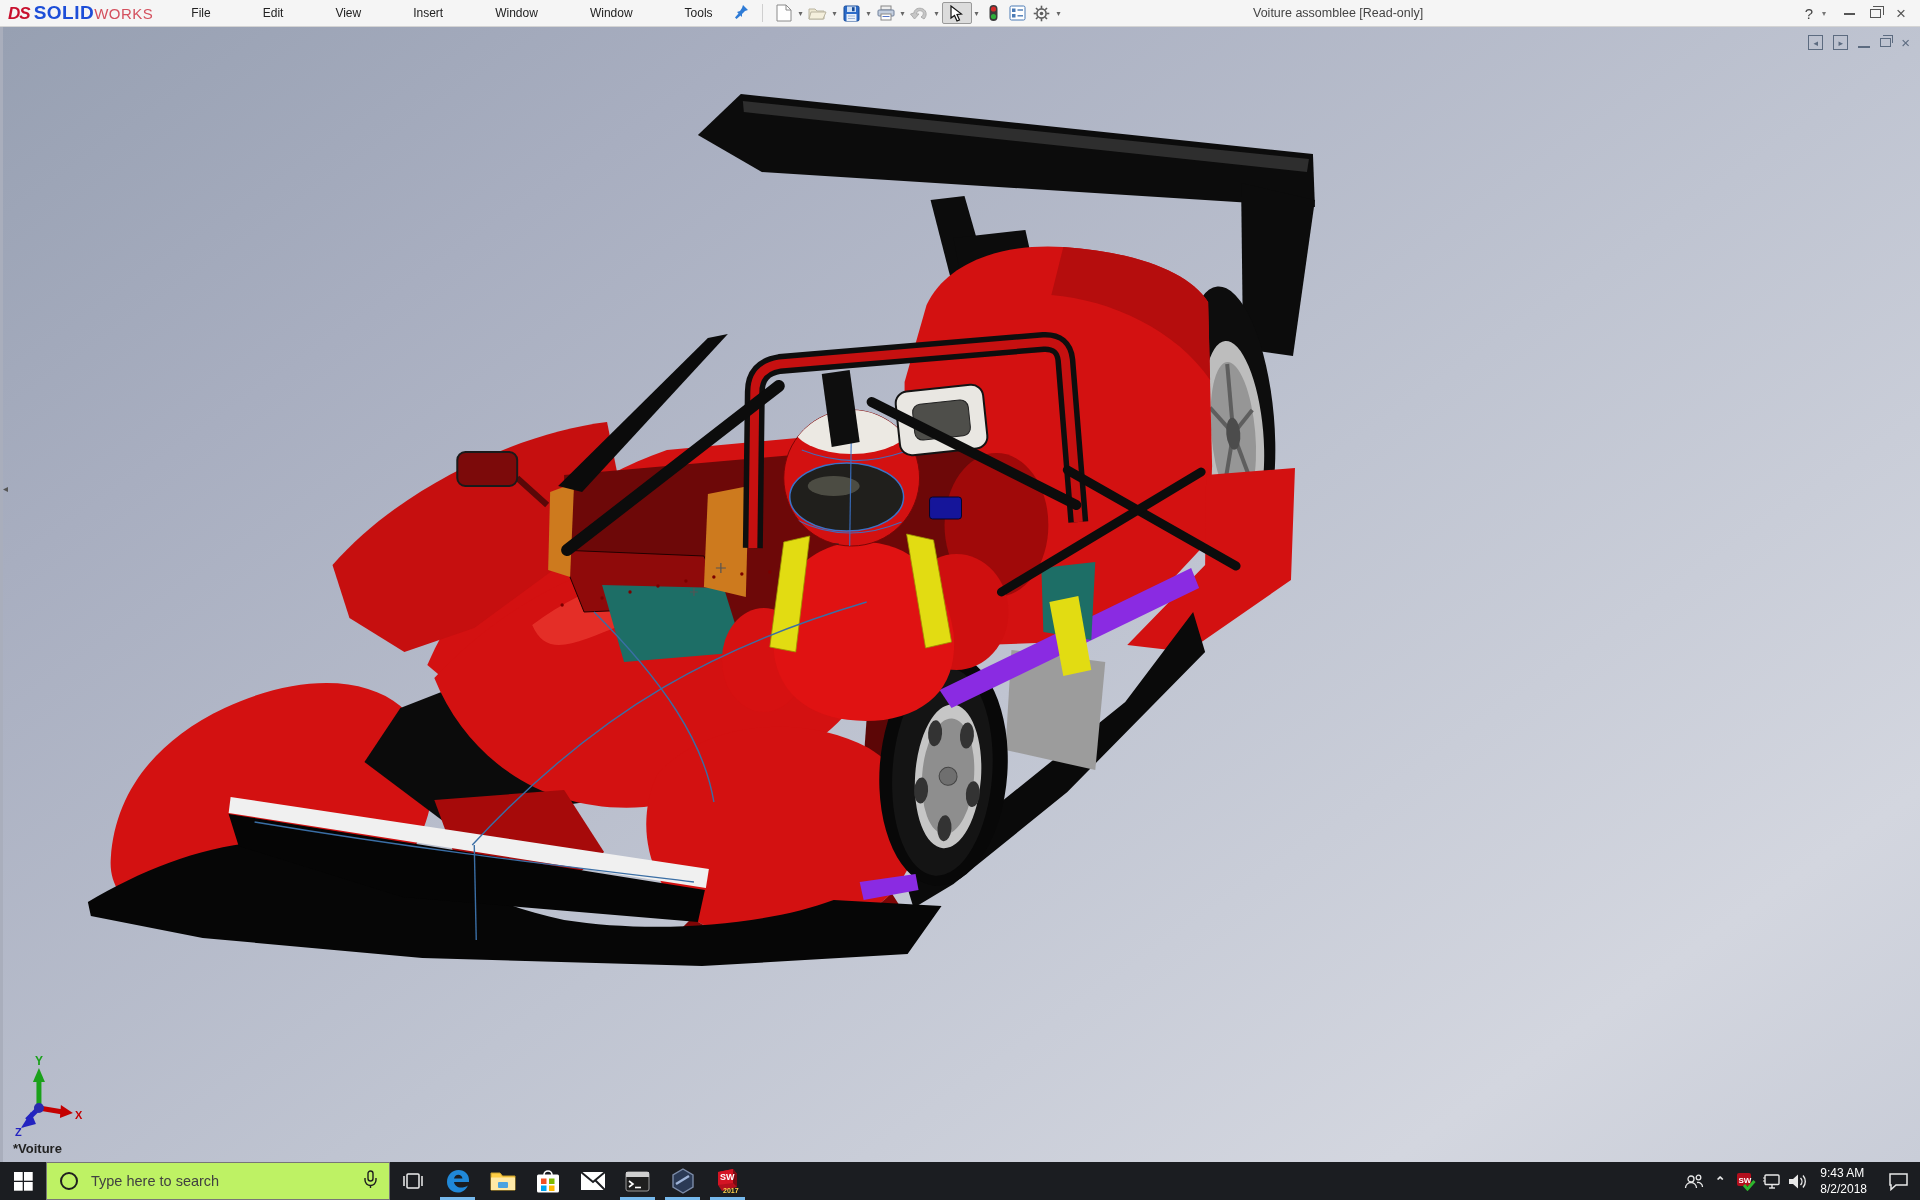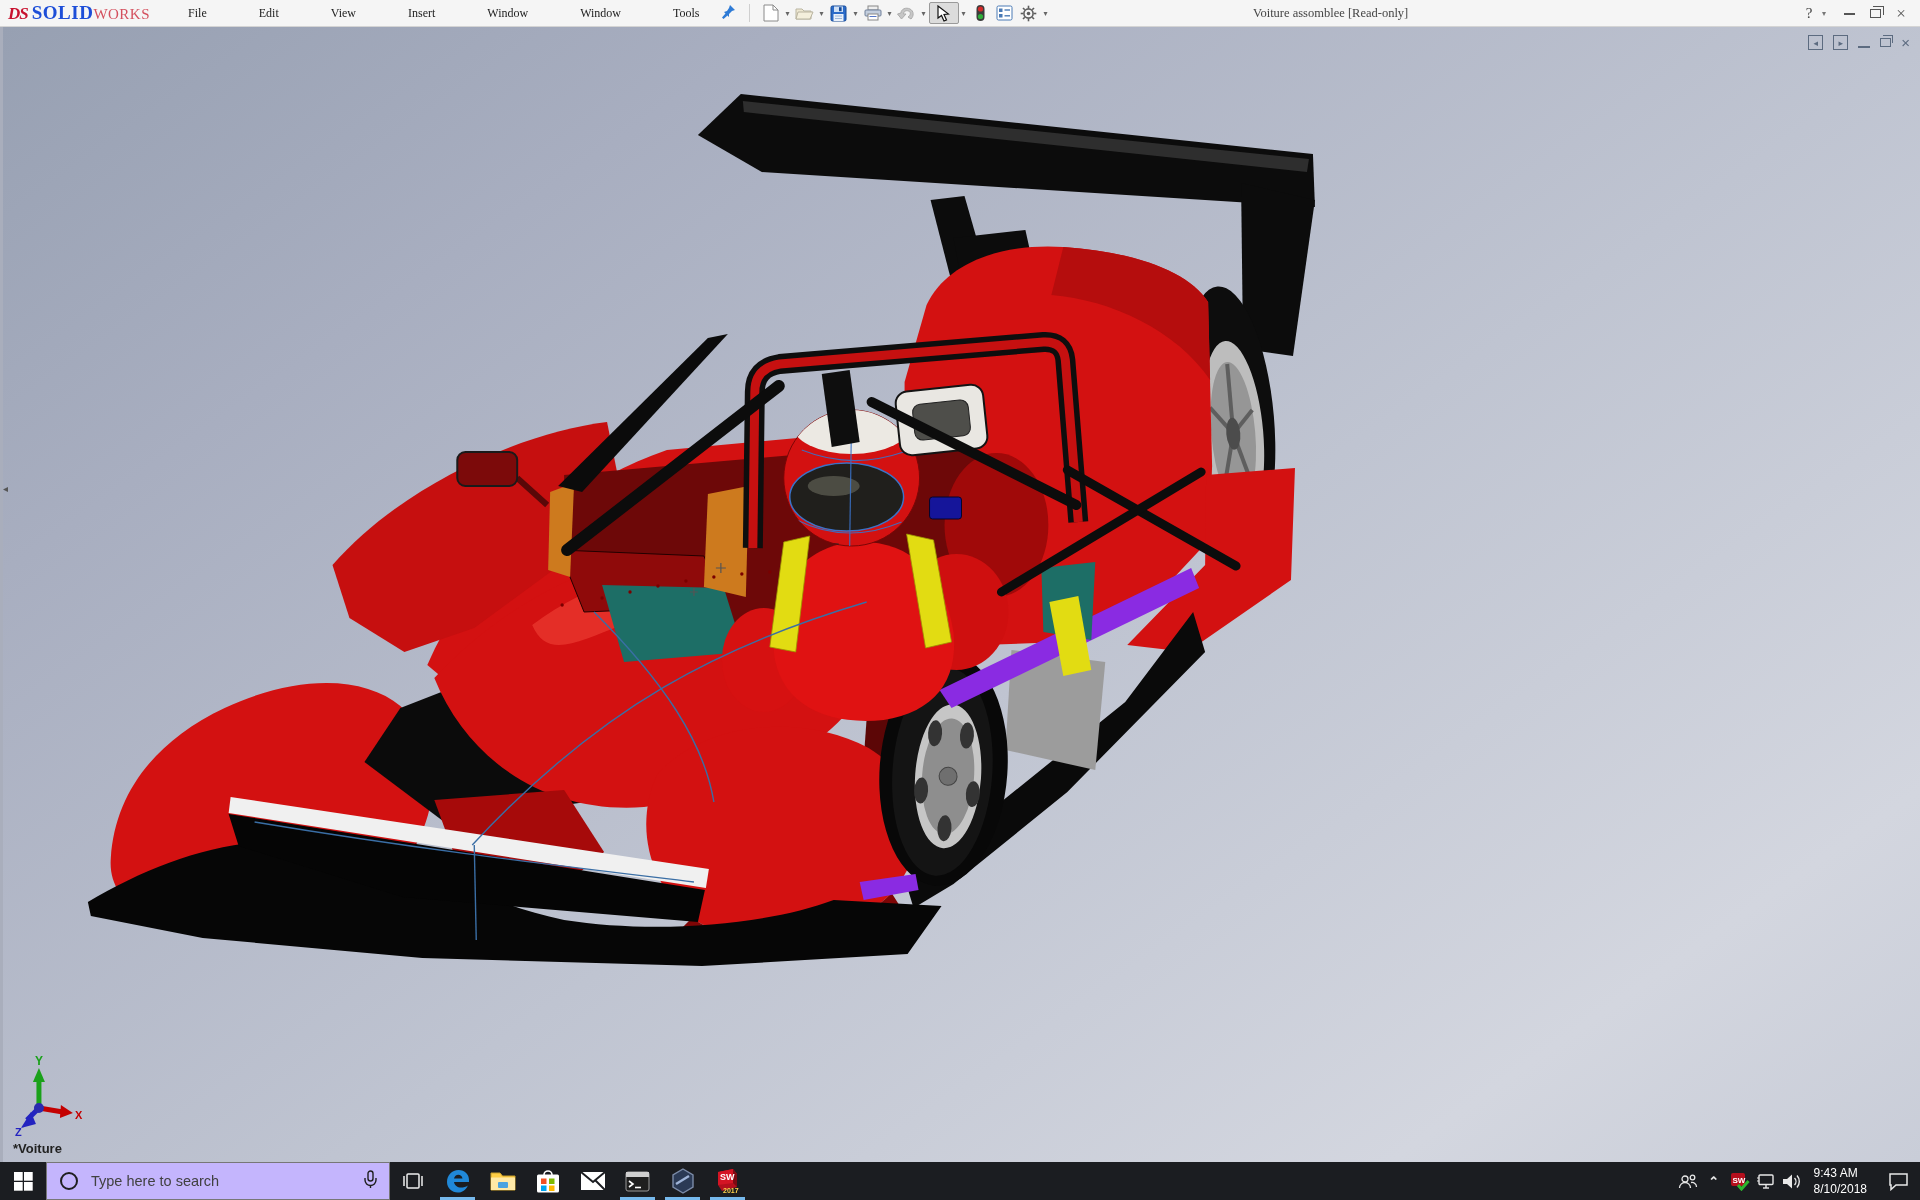--- a/index.html
+++ b/index.html
@@ -1,21 +1,21 @@
 <!DOCTYPE html>
 <html><head>
 <meta charset="utf-8">
 <style>
   * { box-sizing: border-box; margin: 0; padding: 0; }
   html,body { width:1920px; height:1200px; overflow:hidden;
     font-family:"Liberation Sans", sans-serif; background:#000; }
 
   
   .menubar{ position:relative; width:1920px; height:27px; background:#f5f5f5;
-    border-bottom:1px solid #d4d4d4; display:flex; align-items:center;font-family:Liberation Serif, serif; }
+    border-bottom:1px solid #d4d4d4; display:flex; align-items:center; }
   .logo{ display:flex; align-items:baseline; margin-left:8px; cursor:default; }
   .logo .ds{ font-style:italic; font-weight:bold; font-size:17px; color:#c8102e; letter-spacing:-1px; margin-right:4px;}
   .logo .solid{ font-weight:bold; font-size:19px; color:#1d4ed8; letter-spacing:.5px;}
   .logo .works{ font-weight:normal; font-size:15px; color:#d4505e; letter-spacing:.5px;}
   .menus{ display:flex; margin-left:26px;gap:28px; }
   .menu-item{ font-size:12px; color:#222; padding:0 12px; line-height:27px; cursor:default; }
   .pin-btn{ margin-left:6px; width:22px; text-align:center; }
   .tb-sep{ width:1px; height:18px; background:#cfcfcf; margin:0 9px; }
   .tools{ display:flex; align-items:center; }
   .tb-btn{ display:flex; align-items:center; justify-content:center; width:24px; height:22px; }
@@ -39,21 +39,21 @@
   .vp-restore{ position:relative; width:11px; height:9px; border:1.5px solid #5c6b80;}
   .vp-restore::before{ content:""; position:absolute; left:2px; top:-4px; width:9px; height:7px; border:1.5px solid #5c6b80; border-bottom:none; border-left:none;}
   .vp-close{ font-size:15px; line-height:15px; color:#5c6b80;}
   .panel-flyout{ position:absolute; left:0; top:456px; font-size:10px; color:#555; }
   .view-label{ position:absolute; left:10px; bottom:6px; font-size:13px; font-weight:bold; color:#222; }
   .model-svg{ position:absolute; inset:0; width:100%; height:100%; }
 
   
   .taskbar{ position:relative; width:1920px; height:38px; background:#1b1d21; display:flex; align-items:stretch; }
   .start{ width:46px; display:flex; align-items:center; justify-content:center; }
-  .searchbox{ width:344px; background:#c4b5fd; border:1px solid #777; display:flex; align-items:center; }
+  .searchbox{ width:344px; background:#bef264; border:1px solid #777; display:flex; align-items:center; }
   .search-circle{ width:18px; height:18px; border:2.5px solid #1f1f1f; border-radius:50%; margin-left:13px; }
   .search-text{ margin-left:13px; font-size:14.5px; color:#414141; flex:1; }
   .mic{ margin-right:12px; }
   .tb-app{ width:45px; display:flex; align-items:center; justify-content:center; position:relative; }
   .tb-app.active::after{ content:""; position:absolute; left:5px; right:5px; bottom:0; height:3px; background:#76b9ed; }
   .tray{ margin-left:auto; display:flex; align-items:center; }
   .tray-ico{ width:26px; display:flex; align-items:center; justify-content:center; height:38px; }
   .clock{ color:#fff; font-size:12px; text-align:left; line-height:1.35; padding:0 9px; }
   .action-center{ width:44px; display:flex; align-items:center; justify-content:center; }
   .chev{ color:#e8e8e8; font-size:13px; font-weight:bold; }
@@ -465,21 +465,21 @@
         </svg>
     </div>
     <div class="tray-ico">
       <svg width="20" height="17" viewBox="0 0 20 17">
           <path d="M1,6 h4 l5,-4.5 v14 l-5,-4.5 h-4 Z" fill="#e8e8e8"></path>
           <path d="M12.5,5 a5,5 0 0 1 0,7 M15,2.5 a9,9 0 0 1 0,12" fill="none" stroke="#e8e8e8" stroke-width="1.4"></path>
         </svg>
     </div>
     <div class="clock">
       <div>9:43 AM</div>
-      <div>8/10/2018</div>
+      <div>8/2/2018</div>
     </div>
     <div class="action-center">
       <svg width="21" height="19" viewBox="0 0 21 19" fill="none" stroke="#e8e8e8" stroke-width="1.5">
           <path d="M2,2 H19 V13 H8 L3,17.5 V13 H2 Z"></path>
         </svg>
     </div>
   </div>
 </div>
 
 </body></html>

